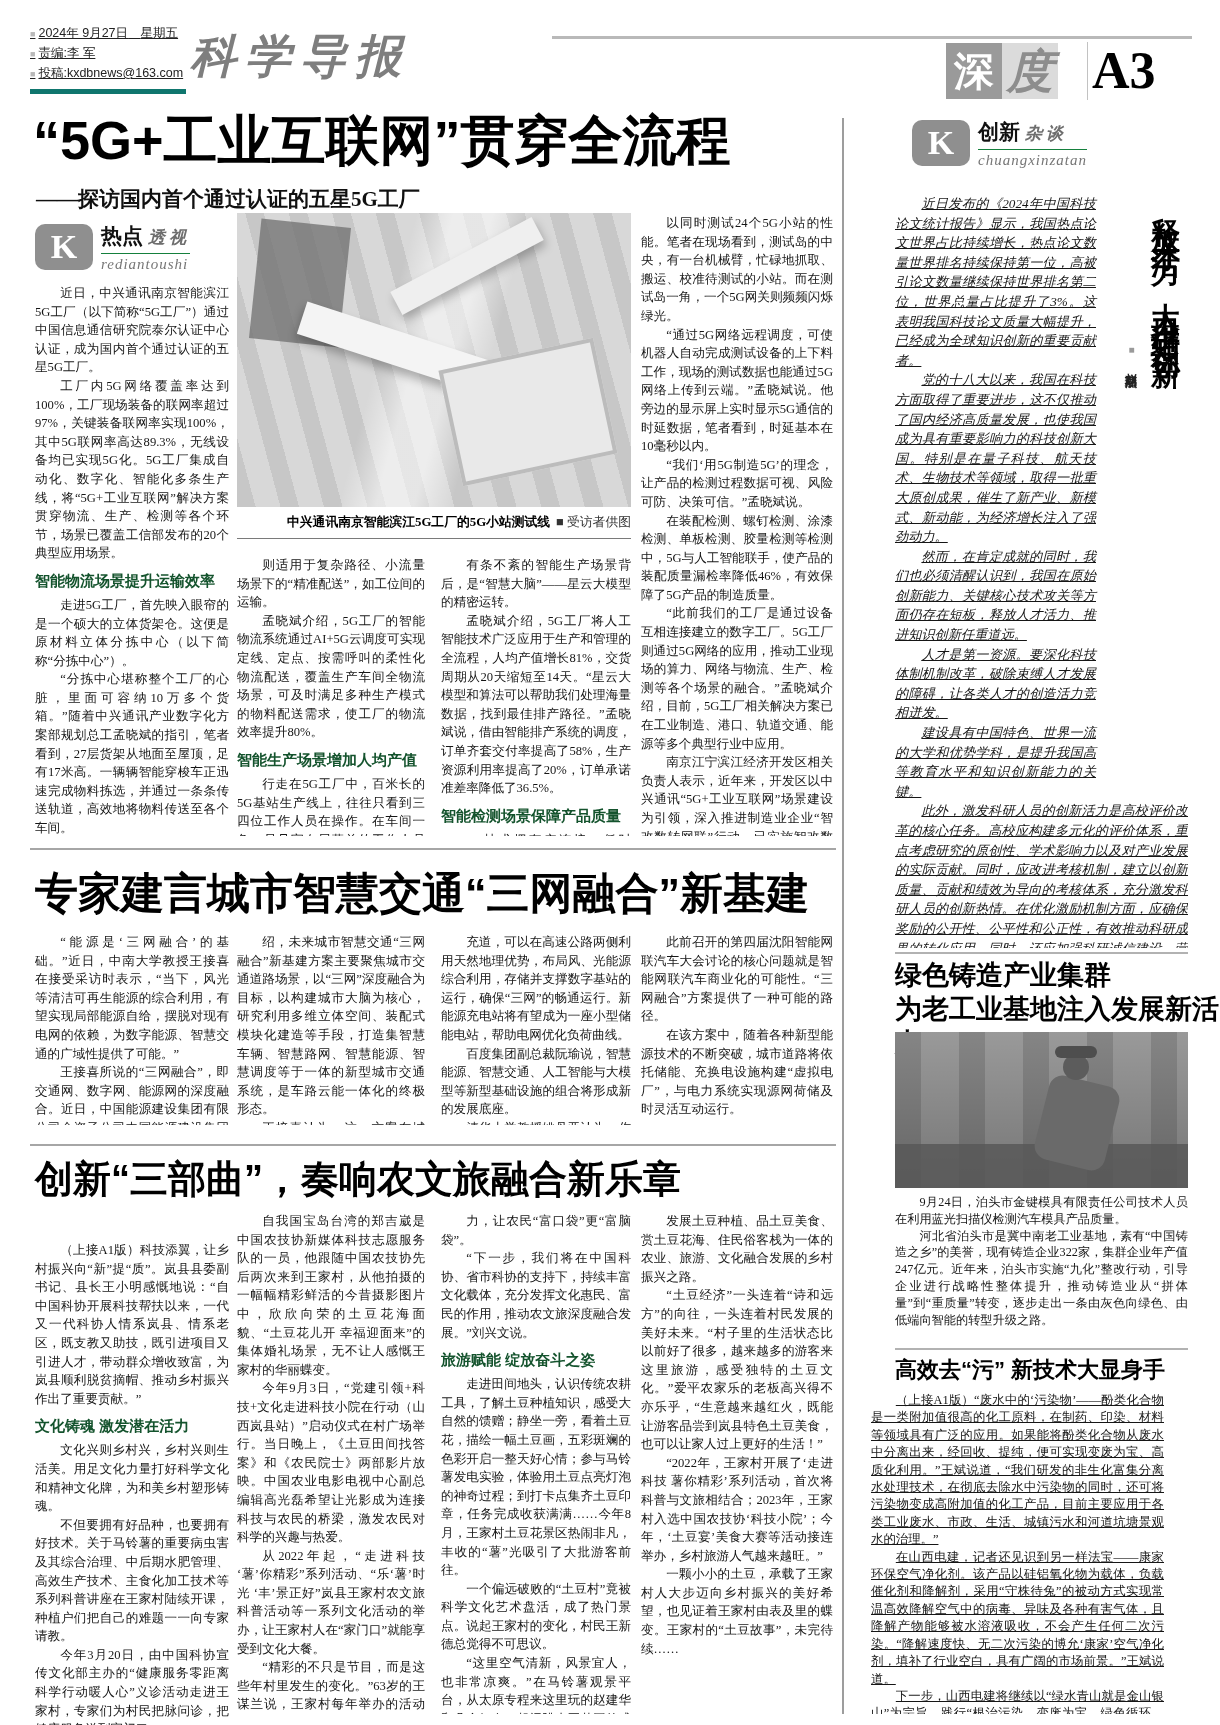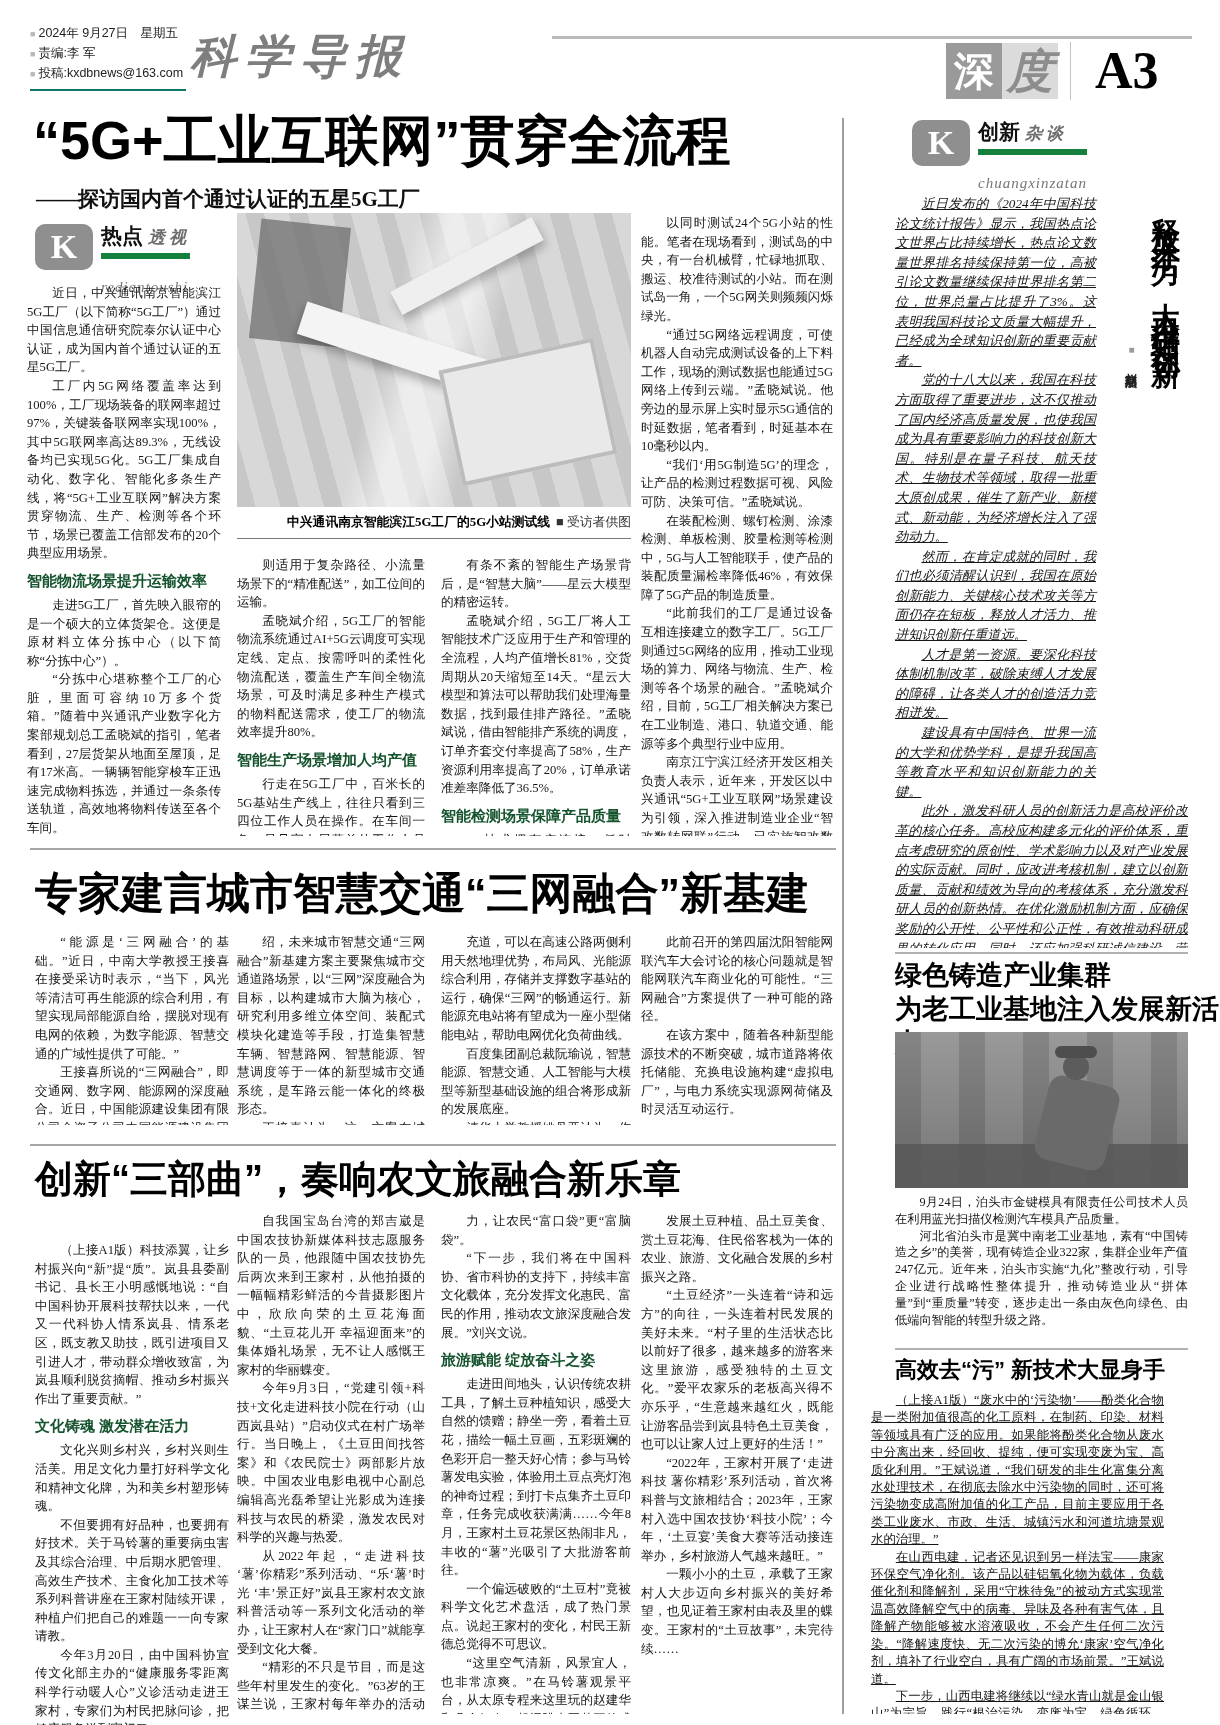--- a/index.html
+++ b/index.html
@@ -2,43 +2,43 @@
 <html><head>
 <meta charset="utf-8">
 <style>
   html,body{margin:0;padding:0;background:#e9e9e9;}
   .page{position:relative;width:1220px;height:1725px;margin:0 auto;background:#ffffff;overflow:hidden;
         font-family:"Liberation Serif",serif;color:#161616;}
   .abs{position:absolute;}
 
   
   .hdr-info{left:30px;top:24px;width:156px;font:12.5px/19px "Liberation Sans",sans-serif;color:#222;
-            border-bottom:2px solid #0f766e;padding-bottom:5px;}
+            border-bottom:5px solid #0f766e;padding-bottom:5px;text-decoration:underline;}
   .hdr-line{display:block;white-space:nowrap;}
   .hdr-line .sq{color:#b9b9b9;font-size:9px;margin-right:3px;}
   .masthead{left:190px;top:26px;font-family:"Liberation Serif",serif;font-size:46px;font-weight:700;
             font-style:italic;color:#7e7e7e;letter-spacing:9px;}
   .toprule{left:552px;top:36px;width:640px;height:3px;background:#b9b9b9;}
   .edition-wrap{left:946px;top:42px;display:flex;align-items:center;}
   .ed-shen{width:56px;height:56px;background:#9a9a9a;color:#fff;text-align:center;
            font:900 40px/56px "Liberation Sans",sans-serif;}
   .ed-du{width:56px;height:56px;background:#dbdbdb;color:#8d8d8d;text-align:center;
          font:700 46px/58px "Liberation Serif",serif;font-style:italic;}
   .pageno{font:900 52px/58px "Liberation Serif",serif;color:#000;border-left:1px solid #c2c2c2;
-          padding-left:24px;margin-left:12px;}
+          padding-left:4px;margin-left:29px;}
 
   
   .badge{display:flex;gap:8px;align-items:flex-start;}
   .badge-k{width:58px;height:46px;background:#8f8f8f;border-radius:10px;color:#fff;text-align:center;
            font:700 34px/46px "Liberation Serif",serif;flex:0 0 auto;}
   .badge-title{font:700 21px/24px "Liberation Sans",sans-serif;color:#111;white-space:nowrap;}
   .bt-script{font-family:"Liberation Serif",serif;font-style:italic;font-weight:700;font-size:17px;
              color:#6e6e6e;margin-left:5px;letter-spacing:4px;}
-  .badge-pinyin{font:italic 15px/18px "Liberation Serif",serif;color:#767676;border-top:6px solid #15803d;
-                margin-top:3px;padding-top:19px;letter-spacing:1px;}
+  .badge-pinyin{font:italic 15px/18px "Liberation Serif",serif;color:#767676;border-top:1px solid #15803d;
+                margin-top:3px;padding-top:1px;letter-spacing:1px;}
 
   
   .lead-headline{left:33px;top:108px;font:900 54px/64px "Liberation Sans",sans-serif;color:#000;white-space:nowrap;}
   .lead-subtitle{left:36px;top:186px;font:700 21px/26px "Liberation Serif",serif;color:#101010;}
   .traffic-headline{left:35px;top:868px;font:900 43px/50px "Liberation Sans",sans-serif;white-space:nowrap;color:#000;}
   .rural-headline{left:35px;top:1156px;font:900 38px/46px "Liberation Sans",sans-serif;white-space:nowrap;color:#000;}
 
   
   .news{position:absolute;font:12.6px/18.6px "Liberation Serif",serif;text-align:justify;color:#161616;overflow:hidden;}
   .it-p{margin:0;text-indent:2em;}
@@ -127,21 +127,21 @@
   <div class="abs lead-photo">
     <div class="ph-dark"></div>
     <div class="ph-arm"></div>
     <div class="ph-arm2"></div>
     <div class="ph-panel"></div>
   </div>
   <div class="abs lead-caption">
     <span>中兴通讯南京智能滨江5G工厂的5G小站测试线</span><span class="credit">■ 受访者供图</span>
   </div>
 
-  <div class="news" style="left:27px;top:284px;width:194px;height:554px;">
+  <div class="news" style="left:35px;top:284px;width:194px;height:554px;">
       <p class="it-p">近日，中兴通讯南京智能滨江5G工厂（以下简称“5G工厂”）通过中国信息通信研究院泰尔认证中心认证，成为国内首个通过认证的五星5G工厂。</p>
       <p class="it-p">工厂内5G网络覆盖率达到100%，工厂现场装备的联网率超过97%，关键装备联网率实现100%，其中5G联网率高达89.3%，无线设备均已实现5G化。5G工厂集成自动化、数字化、智能化多条生产线，将“5G+工业互联网”解决方案贯穿物流、生产、检测等各个环节，场景已覆盖工信部发布的20个典型应用场景。</p>
       <h4 class="it-h">智能物流场景提升运输效率</h4>
       <p class="it-p">走进5G工厂，首先映入眼帘的是一个硕大的立体货架仓。这便是原材料立体分拣中心（以下简称“分拣中心”）。</p>
       <p class="it-p">“分拣中心堪称整个工厂的心脏，里面可容纳10万多个货箱。”随着中兴通讯产业数字化方案部规划总工孟晓斌的指引，笔者看到，27层货架从地面至屋顶，足有17米高。一辆辆智能穿梭车正迅速完成物料拣选，并通过一条条传送轨道，高效地将物料传送至各个车间。</p>
       <p class="it-p">置身5G工厂腹地，笔者发现，无论是高悬于空中的原材料自动输送线，还是车间里搬运物料的周转车，抑或是工位旁抓取器件的复合机器人，都工作得井然有序。</p>
     </div>
   <div class="news" style="left:237px;top:556px;width:188px;height:280px;">
       <p class="it-p">则适用于复杂路径、小流量场景下的“精准配送”，如工位间的运输。</p>
       <p class="it-p">孟晓斌介绍，5G工厂的智能物流系统通过AI+5G云调度可实现定线、定点、按需呼叫的柔性化物流配送，覆盖生产车间全物流场景，可及时满足多种生产模式的物料配送需求，使工厂的物流效率提升80%。</p>

